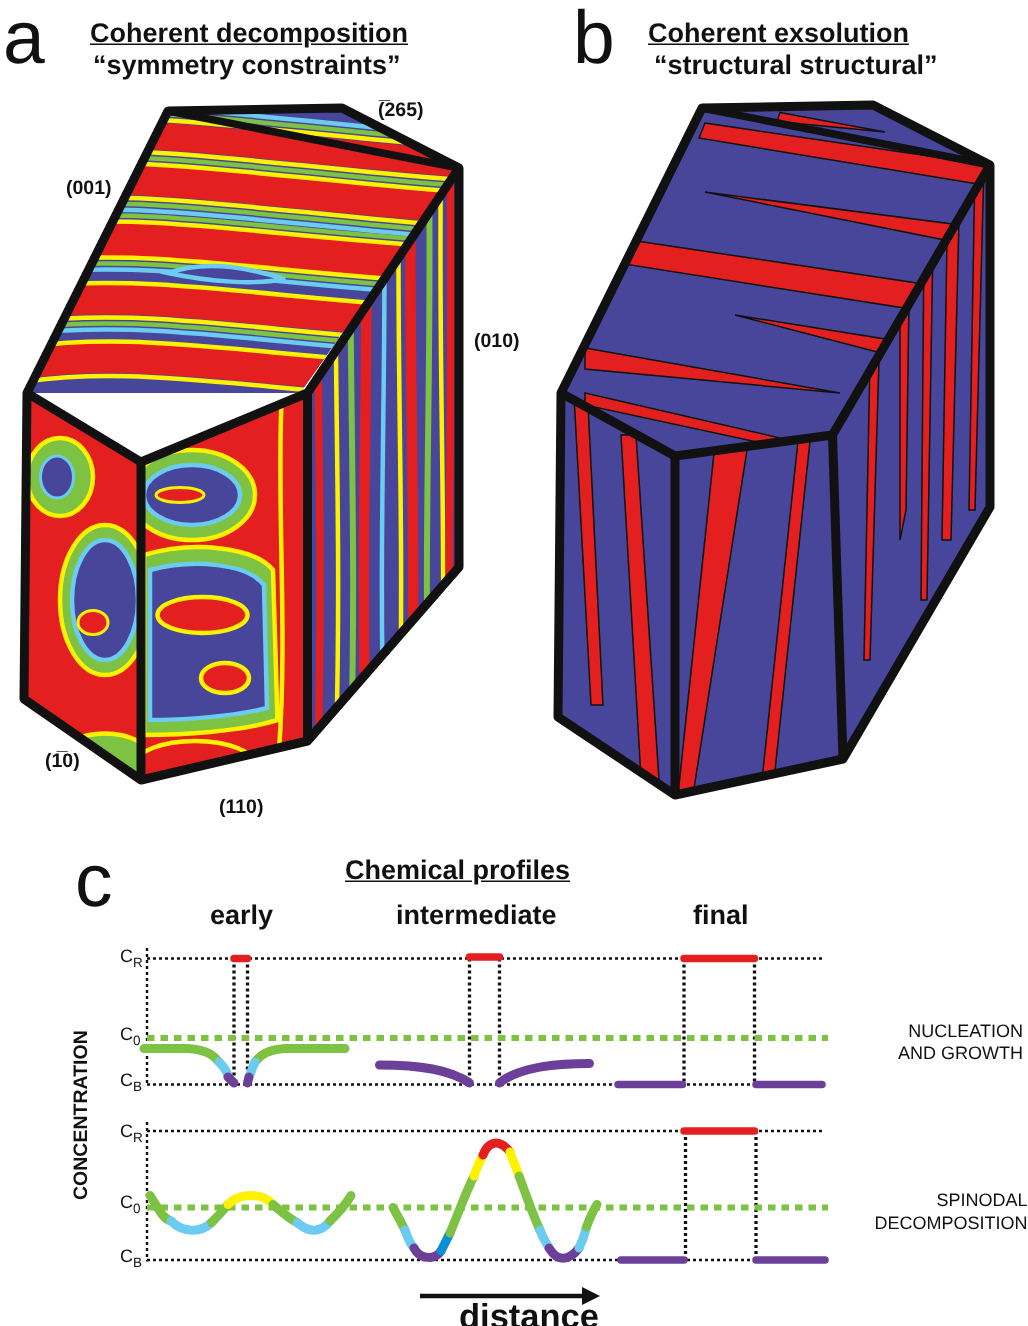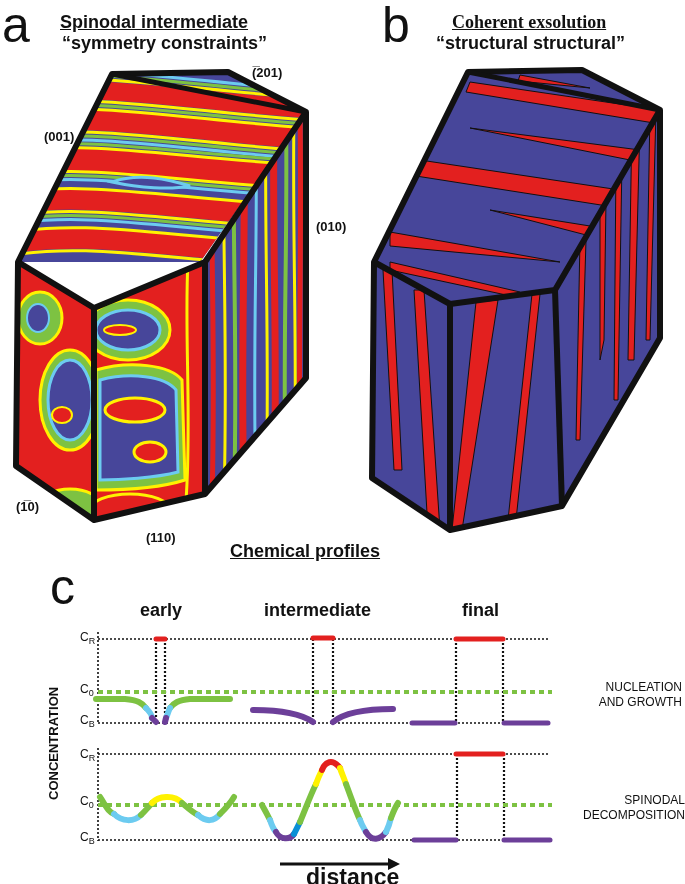--- a/index.html
+++ b/index.html
@@ -14,21 +14,21 @@
   .proc { font-size: 12px; font-weight: 400; text-align: right; line-height: 1.25; }
   .ylab { font-size: 13px; font-weight: 700; transform: rotate(-90deg); transform-origin: left top; white-space: nowrap; }
   .clab { font-size: 12px; }
   .clab sub { font-size: 9px; }
   svg { position: absolute; left: 0; top: 0; }
 </style>
 </head>
 <body>
 
 <div class="abs panel-letter" style="left:2px; top:0px;">a</div>
-<div class="abs title-u" style="left:60px; top:12px;">Spinodal intermediate</div>
+<div class="abs title-u" style="left:60px; top:12px;">Coherent decomposition</div>
 <div class="abs title-q" style="left:62px; top:33px;">“symmetry constraints”</div>
 
 <svg width="685" height="884" viewBox="0 0 685 884">
   <defs>
     <clipPath id="topA">
         <polygon points="112,74 228,72 306,112 200,262 18,262"></polygon>
       </clipPath>
     <clipPath id="rightA">
         <polygon points="306,112 306,378 205,494 205,262"></polygon>
       </clipPath>
@@ -116,28 +116,28 @@
 
   <g fill="none" stroke="#111" stroke-width="6" stroke-linejoin="round">
     <polygon points="112,74 228,72 306,112 306,378 205,494 94,520 16,466 18,262"></polygon>
     <polyline points="18,262 94,308 205,262 306,112"></polyline>
     <line x1="94" y1="308" x2="94" y2="520"></line>
     <line x1="205" y1="262" x2="205" y2="494"></line>
     <line x1="112" y1="74" x2="306" y2="112" stroke-width="5"></line>
   </g>
 </svg>
 
-<div class="abs face-label" style="left:252px; top:65px;">(̅201)</div>
-<div class="abs face-label" style="left:44px; top:117px;margin-top:12px;">(001)</div>
+<div class="abs face-label" style="left:252px; top:65px;">(̅265)</div>
+<div class="abs face-label" style="left:44px; top:117px;">(001)</div>
 <div class="abs face-label" style="left:316px; top:219px;">(010)</div>
-<div class="abs face-label" style="left:16px; top:499px;">(1̅0)</div>
+<div class="abs face-label" style="left:30px; top:499px;">(1̅0)</div>
 <div class="abs face-label" style="left:146px; top:514px;margin-top:16px;">(110)</div>
 
 <div class="abs panel-letter" style="left:382px; top:0px;">b</div>
-<div class="abs title-u" style="left:452px; top:12px;font-family:Liberation Serif, serif;">Coherent exsolution</div>
+<div class="abs title-u" style="left:432px; top:12px;">Coherent exsolution</div>
 <div class="abs title-q" style="left:436px; top:33px;">“structural structural”</div>
 
 <svg width="685" height="884" viewBox="0 0 685 884">
   <defs>
     <clipPath id="topB">
         <polygon points="468,72 582,70 660,110 555,290 450,304 374,262"></polygon>
       </clipPath>
     <clipPath id="rightB">
         <polygon points="660,110 660,338 562,506 555,290"></polygon>
       </clipPath>
@@ -181,21 +181,21 @@
   <g fill="none" stroke="#111" stroke-width="6" stroke-linejoin="round">
     <polygon points="468,72 582,70 660,110 660,338 562,506 450,530 372,478 374,262"></polygon>
     <polyline points="374,262 450,304 555,290 660,110"></polyline>
     <line x1="450" y1="304" x2="450" y2="530"></line>
     <line x1="555" y1="290" x2="562" y2="506"></line>
     <line x1="468" y1="72" x2="660" y2="110" stroke-width="5"></line>
   </g>
 </svg>
 
 <div class="abs panel-letter" style="left:50px; top:562px;">c</div>
-<div class="abs title-u" style="left:230px; top:541px;">Chemical profiles</div>
+<div class="abs title-u" style="left:230px; top:570px;">Chemical profiles</div>
 <div class="abs stage" style="left:140px; top:600px;">early</div>
 <div class="abs stage" style="left:264px; top:600px;">intermediate</div>
 <div class="abs stage" style="left:462px; top:600px;">final</div>
 
 <div class="abs ylab" style="left:46px; top:800px;">CONCENTRATION</div>
 
 <div class="abs clab" style="left:80px; top:630px;"><span>C</span><sub>R</sub></div>
 <div class="abs clab" style="left:80px; top:682px;"><span>C</span><sub>0</sub></div>
 <div class="abs clab" style="left:80px; top:713px;"><span>C</span><sub>B</sub></div>
 <div class="abs clab" style="left:80px; top:747px;"><span>C</span><sub>R</sub></div>

